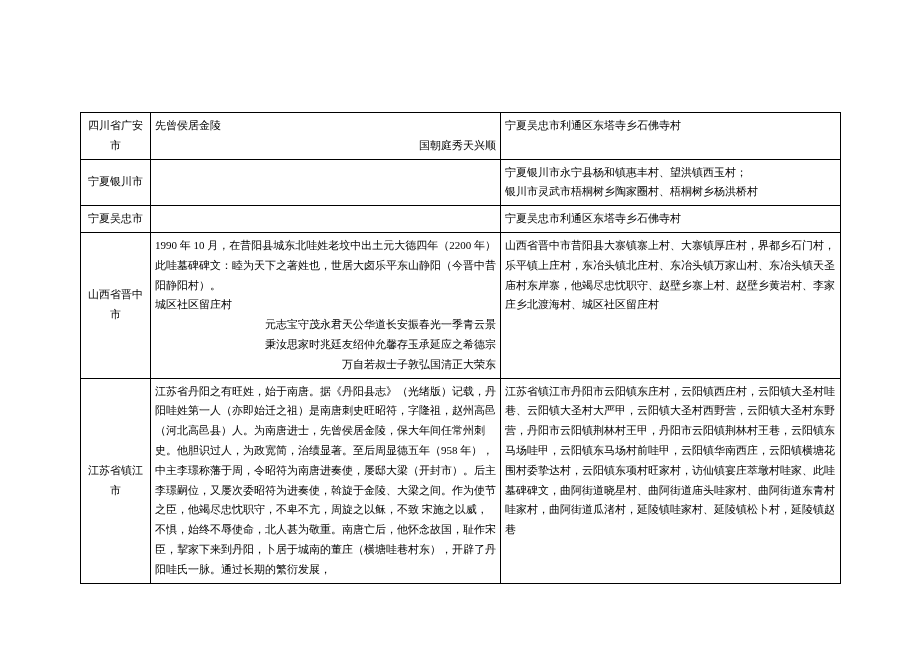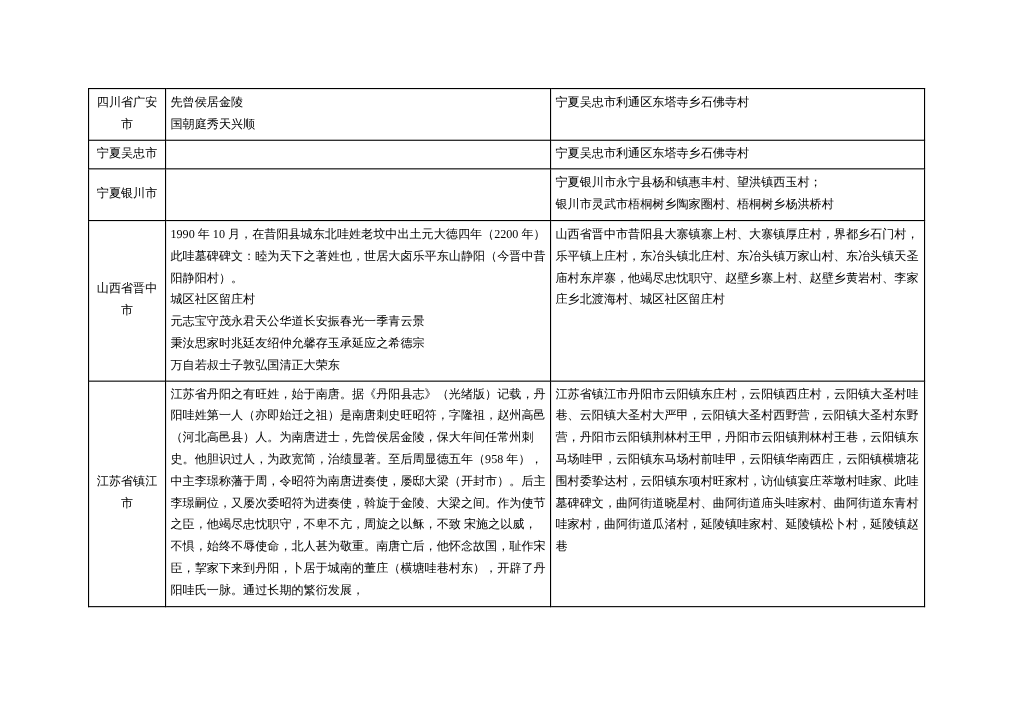--- a/index.html
+++ b/index.html
@@ -11,35 +11,36 @@
       justify-content: center;
       padding: 80px 80px 40px 80px;
     }
     .page {
       width: 760px;
     }
     table {
       border-collapse: collapse;
       width: 100%;
       table-layout: fixed;
+      margin-top: 32px;
     }
     td {
       border: 1px solid #000;
       padding: 3px 4px;
       vertical-align: top;
       line-height: 1.8;
       word-break: break-all;
     }
     col.c1 { width: 70px; }
     col.c2 { width: 350px; }
     col.c3 { width: 340px; }
     .center { text-align: center; }
     .vcenter { vertical-align: middle; }
     .verse {
-      text-align: left;
+      text-align: right;
       white-space: pre-line;
     }
   </style>
 </head>
 <body>
 
 <div class="page">
   <table>
     <colgroup>
       <col class="c1">
@@ -51,30 +52,30 @@
       <tr>
         <td class="center vcenter"><span>四川省广安市</span></td>
         <td>
           <div>先曾侯居金陵</div>
           <div class="verse">国朝庭秀天兴顺</div>
         </td>
         <td><span>宁夏吴忠市利通区东塔寺乡石佛寺村</span></td>
       </tr>
 
       <tr>
-        <td class="center vcenter"><span>宁夏吴忠市</span></td>
-        <td><span></span></td>
-        <td><span>宁夏吴忠市利通区东塔寺乡石佛寺村</span></td>
-      </tr>
-
-      <tr>
         <td class="center vcenter"><span>宁夏银川市</span></td>
         <td><span></span></td>
         <td><span style="white-space: pre-line;">宁夏银川市永宁县杨和镇惠丰村、望洪镇西玉村；
 银川市灵武市梧桐树乡陶家圈村、梧桐树乡杨洪桥村</span></td>
+      </tr>
+
+      <tr>
+        <td class="center vcenter"><span>宁夏吴忠市</span></td>
+        <td><span></span></td>
+        <td><span>宁夏吴忠市利通区东塔寺乡石佛寺村</span></td>
       </tr>
 
       <tr>
         <td class="center vcenter"><span>山西省晋中市</span></td>
         <td>
           <div>1990 年 10 月，在昔阳县城东北哇姓老坟中出土元大德四年（2200 年）此哇墓碑碑文：睦为天下之著姓也，世居大卤乐平东山静阳（今晋中昔阳静阳村）。</div>
           <div>城区社区留庄村</div>
           <div class="verse">元志宝守茂永君天公华道长安振春光一季青云景
 秉汝思家时兆廷友绍仲允馨存玉承延应之希德宗
 万自若叔士子敦弘国清正大荣东</div>

